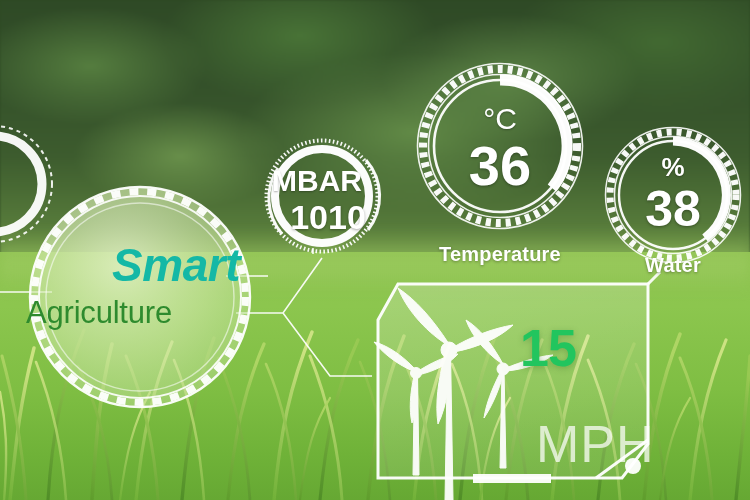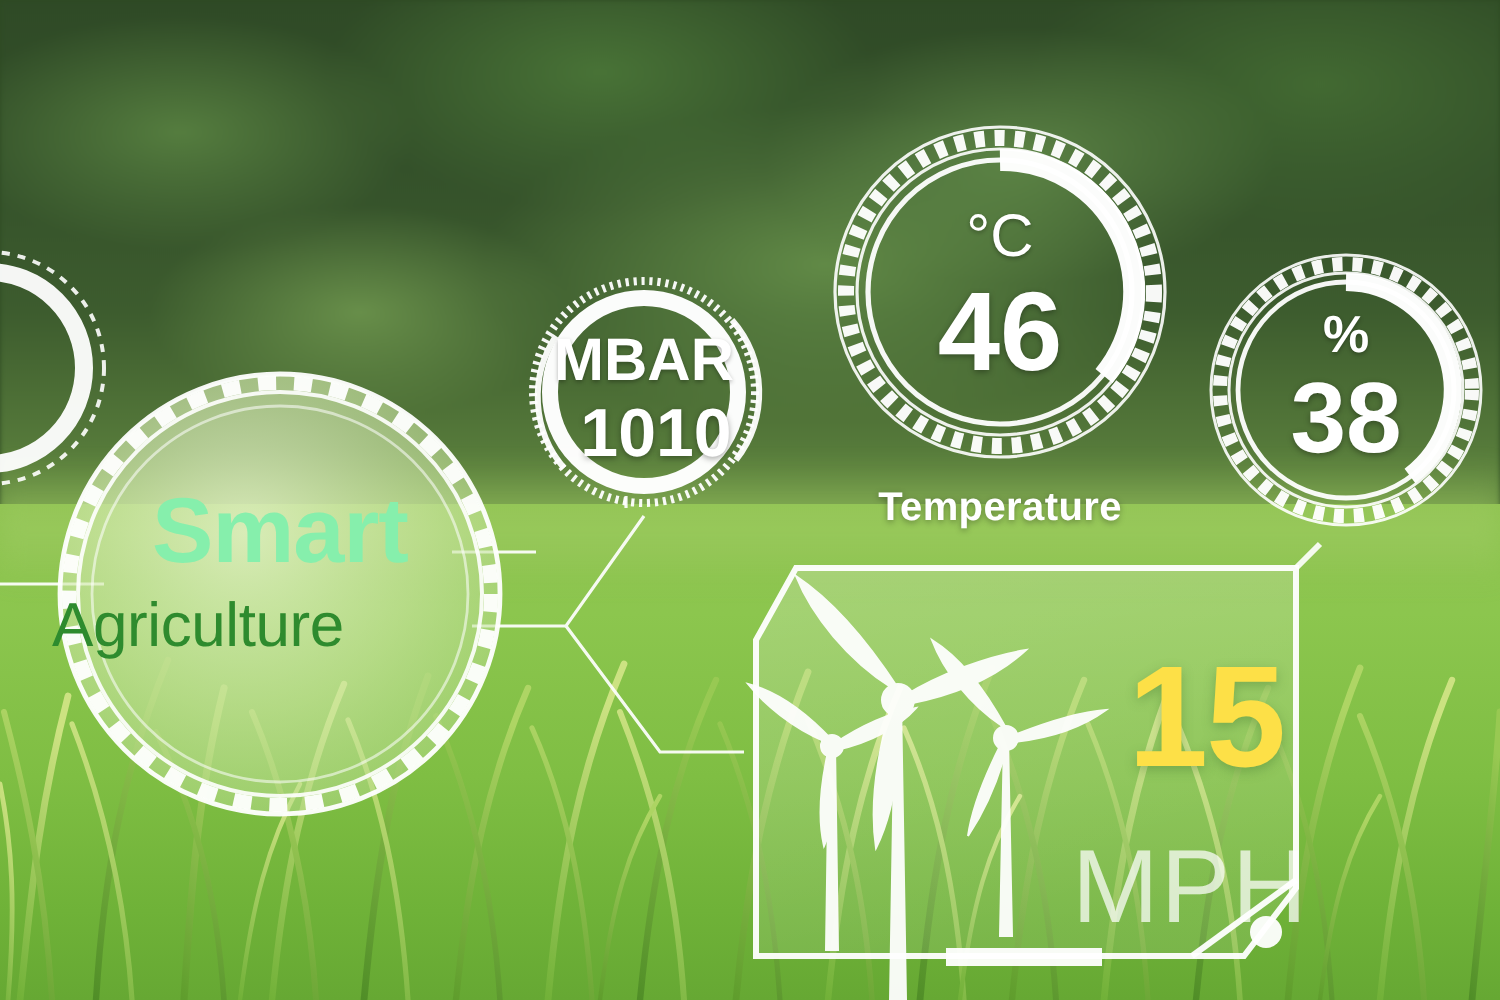--- a/index.html
+++ b/index.html
@@ -51,32 +51,32 @@
     position:absolute; color:#fff; font-weight:400; white-space:nowrap;
     text-shadow:0 1px 2px rgba(0,0,0,.3);
   }
   .gauge-val {
     position:absolute; color:#fff; font-weight:700; white-space:nowrap;
     text-shadow:0 1px 3px rgba(0,0,0,.35);
   }
 
   
   .sa-title {
-    position:absolute; left:40px; top:238px; width:200px; text-align:center;
-    font-size:46px; font-weight:700; color:#86efac; letter-spacing:-.5px;
+    position:absolute; left:40px; top:238px; width:200px; text-align:right;
+    font-size:46px; font-weight:700; color:#14b8a6; letter-spacing:-.5px;font-style:italic;
   }
   .sa-sub {
     position:absolute; left:26px; top:295px; width:228px; text-align:left;
     font-size:31px; font-weight:400; color:#2e8b2e; letter-spacing:-.2px;
   }
 
   
   .wind-val {
-    position:absolute; left:564px; top:318px;
-    font-size:72px; font-weight:700; color:#fde047; letter-spacing:-1px;
+    position:absolute; left:520px; top:318px;
+    font-size:52px; font-weight:700; color:#22c55e; letter-spacing:-1px;
     text-shadow:0 2px 6px rgba(60,110,40,.35);
   }
   .wind-unit {
     position:absolute; left:536px; top:414px;
     font-size:52px; font-weight:400; color:rgba(255,255,255,.72); letter-spacing:1px;
   }
 </style>
 </head>
 <body>
 
@@ -236,26 +236,27 @@
           <path d="M 507 371 C 526 369 542 363 553 355 C 539 356 521 362 506 368 Z"></path>
           <path d="M 500 373 C 492 389 486 404 484 418 C 492 406 499 390 503 375 Z"></path>
         </g>
       </g>
     </g>
   </svg>
 
   <div class="sa-title">Smart</div>
   <div class="sa-sub">Agriculture</div>
 
-  <div class="gauge-unit" style="left:272px;top:164px;width:100px;text-align:center;font-size:30px;font-weight:700;">MBAR</div>
+  <div class="gauge-unit" style="left:272px;top:164px;width:100px;font-size:30px;font-weight:700;">MBAR</div>
   <div class="gauge-val" style="left:272px;top:198px;width:112px;text-align:center;font-size:34px;">1010</div>
 
   <div class="gauge-unit" style="left:455px;top:102px;width:90px;text-align:center;font-size:30px;">°C</div>
-  <div class="gauge-val" style="left:450px;top:133px;width:100px;text-align:center;font-size:56px;">46</div>
+  <div class="gauge-val" style="left:450px;top:133px;width:100px;text-align:center;font-size:56px;">36</div>
   <div class="gauge-label" style="left:420px;top:243px;width:160px;">Temperature</div>
 
   <div class="gauge-unit" style="left:633px;top:152px;width:80px;text-align:center;font-size:26px;font-weight:700;">%</div>
   <div class="gauge-val" style="left:628px;top:180px;width:90px;text-align:center;font-size:50px;">38</div>
+  <div class="gauge-label" style="left:613px;top:254px;width:120px;">Water</div>
 
   <div class="wind-val">15</div>
   <div class="wind-unit">MPH</div>
 
 </div>
 
 </body></html>

